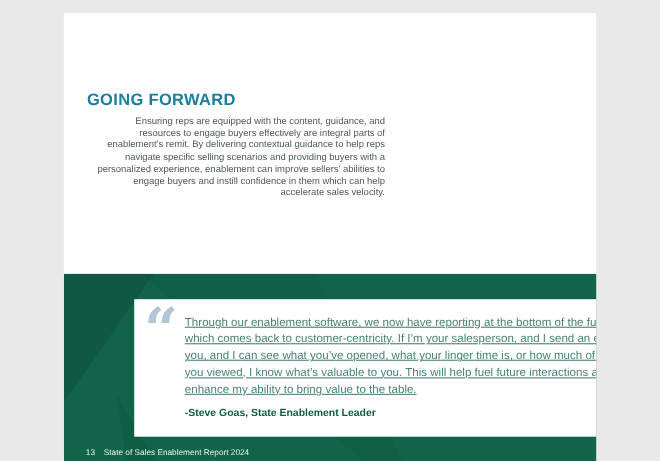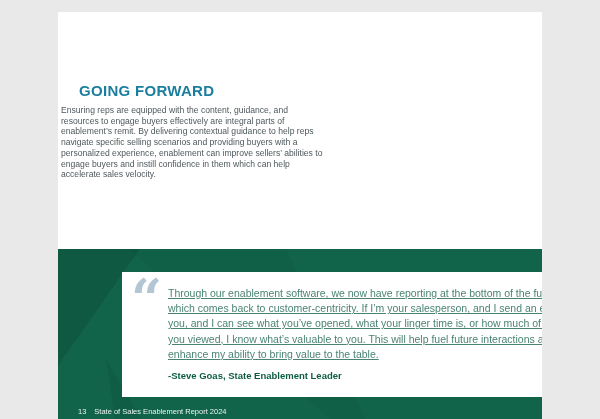--- a/index.html
+++ b/index.html
@@ -11,24 +11,25 @@
     font-family:"Liberation Sans", sans-serif;
     margin:12px auto;
   }
   
   .page-title {
     position:absolute; left:21px; top:70px;
     font-size:15px; font-weight:bold; letter-spacing:0.3px;
     color:#1b7e9e;
   }
   .intro-paragraph {
-    position:absolute; left:3px; top:93px;
+    position:absolute; left:30px; top:93px;
     width:262px;
     font-size:8.6px; line-height:10.7px;
     color:#4e585c;
+    text-align:right;
   }
   
   .quote-band {
     position:absolute; left:0; top:237px;
     width:600px; height:182px;
     background-color:#11634a;
     background-image:
       conic-gradient(from 215deg at 20% -30%, rgba(0,0,0,0.10) 0 30deg, transparent 30deg 360deg),
       conic-gradient(from 0deg at 92% 135%, rgba(255,255,255,0.05) 0 12deg, transparent 12deg 28deg, rgba(0,0,0,0.06) 28deg 50deg, transparent 50deg 75deg, rgba(255,255,255,0.04) 75deg 90deg, transparent 90deg 360deg),
       conic-gradient(from 250deg at 55% 120%, rgba(0,0,0,0.07) 0 25deg, transparent 25deg 60deg, rgba(0,0,0,0.04) 60deg 85deg, transparent 85deg 360deg),

